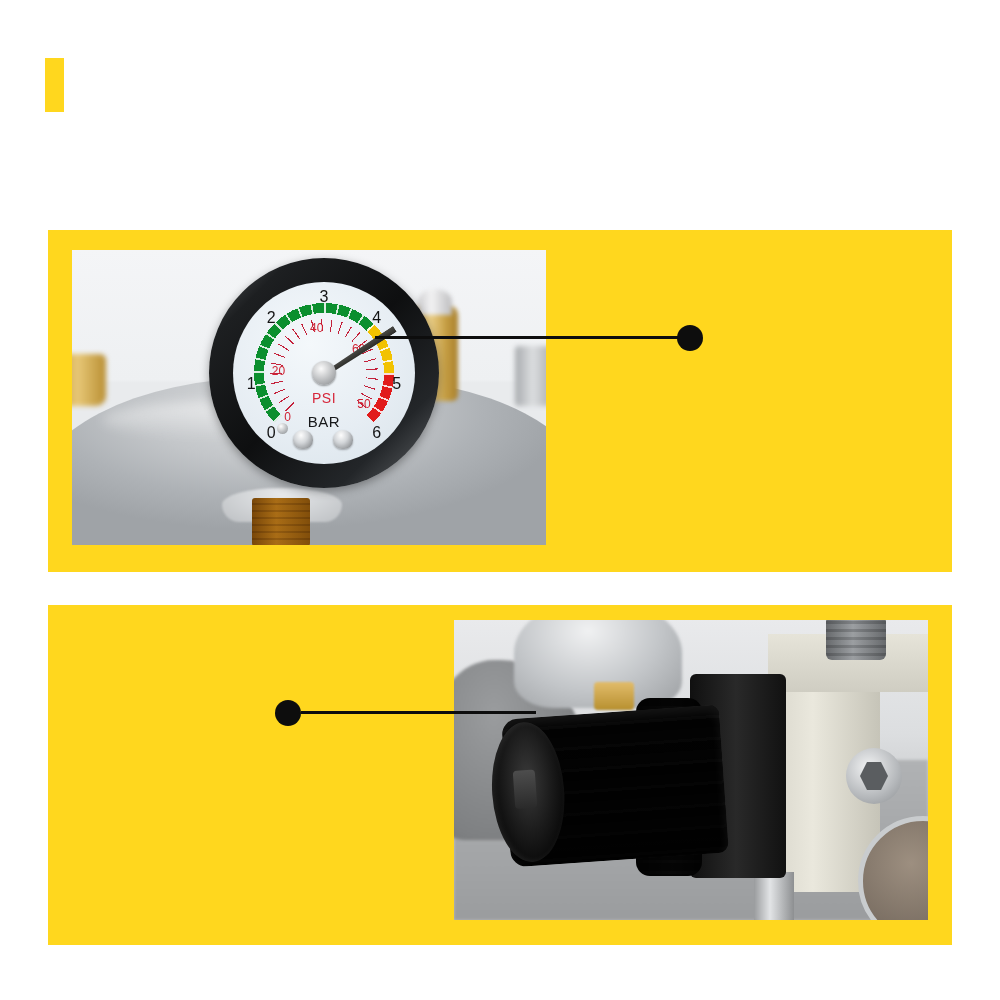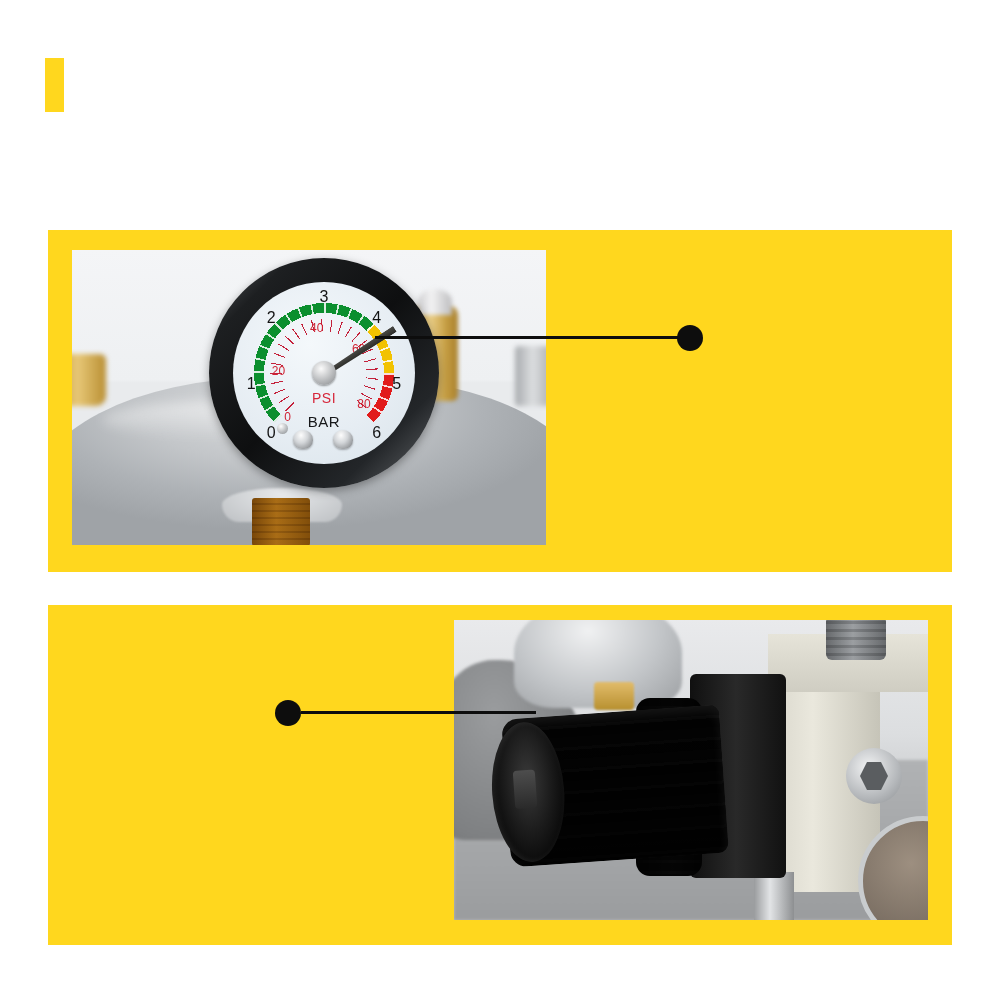--- a/index.html
+++ b/index.html
@@ -592,21 +592,21 @@
         <div class="bar-num" style="left:21%;top:20%">2</div>
         <div class="bar-num" style="left:50%;top:8%">3</div>
         <div class="bar-num" style="left:79%;top:20%">4</div>
         <div class="bar-num" style="left:90%;top:56%">5</div>
         <div class="bar-num" style="left:79%;top:83%">6</div>
 
         <div class="psi-num" style="left:30%;top:74%">0</div>
         <div class="psi-num" style="left:25%;top:49%">20</div>
         <div class="psi-num" style="left:46%;top:25%">40</div>
         <div class="psi-num" style="left:69%;top:37%">60</div>
-        <div class="psi-num" style="left:72%;top:67%">80</div>
+        <div class="psi-num" style="left:72%;top:67%">50</div>
 
         <div class="face-label label-psi">PSI</div>
         <div class="face-label label-bar">BAR</div>
 
         <div class="zero-pin"></div>
         <div class="screw s1"></div>
         <div class="screw s2"></div>
 
         <div class="needle"></div>
         <div class="needle-hub"></div>

